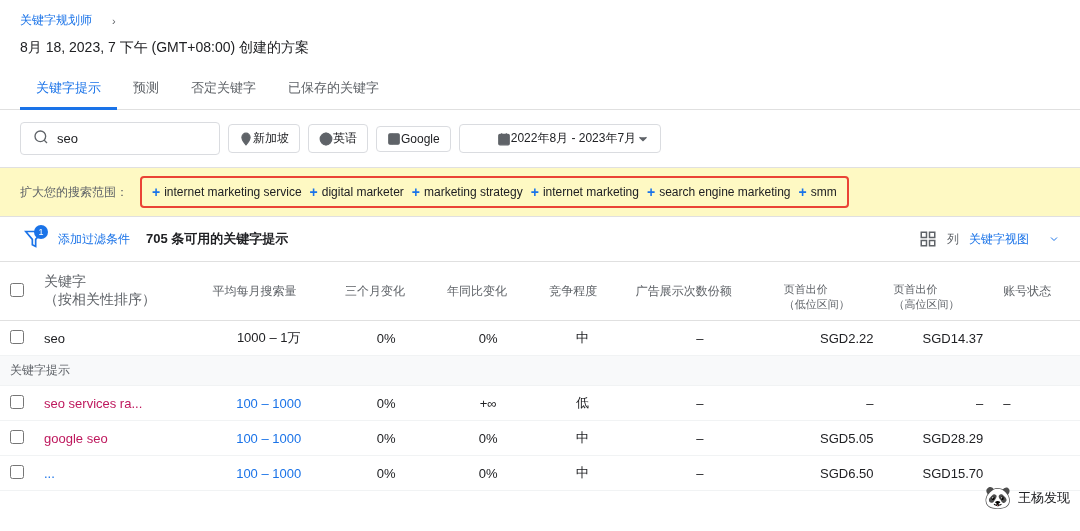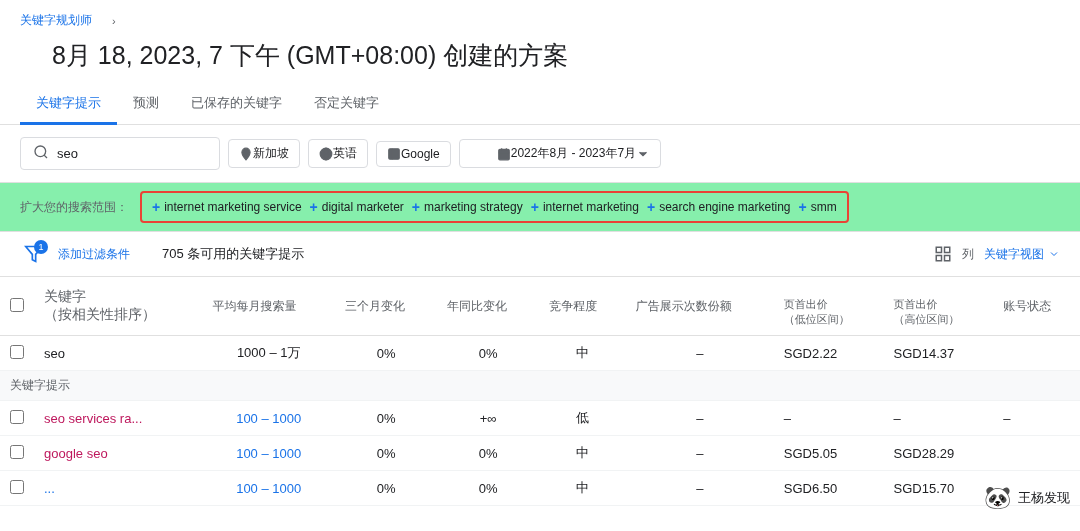--- a/index.html
+++ b/index.html
@@ -24,24 +24,23 @@
       text-decoration: none;
       cursor: pointer;
     }
     .breadcrumb-sep {
       color: #5f6368;
       font-size: 11px;
     }
 
     .page-title {
       padding: 6px 20px 12px;
-      font-size: 25px;
+      font-size: 14px;
       font-weight: 400;
       color: #202124;
-      margin-left: 32px;
     }
 
     .tabs-row {
       display: flex;
       padding: 0 20px;
       border-bottom: 1px solid #e0e0e0;
       gap: 0;
     }
     .tab {
       padding: 10px 16px;
@@ -108,21 +107,21 @@
       border: 1px solid #dadce0;
       background: #fff;
       padding-left: 37px;
     }
 
     .expand-row {
       display: flex;
       align-items: center;
       padding: 8px 20px;
       gap: 8px;
-      background: #86efac;
+      background: #fef9c3;
       border-bottom: 1px solid #e0e0e0;
     }
     .expand-label {
       font-size: 12px;
       color: #5f6368;
       white-space: nowrap;
       margin-right: 4px;
     }
     .keyword-suggestion-chips {
       display: flex;
@@ -195,37 +194,38 @@
     }
     .add-filter-btn {
       color: #1a73e8;
       font-size: 12px;
       cursor: pointer;
       font-weight: 500;
     }
     .result-count {
       font-size: 13px;
       color: #202124;
-      margin-left: 22px;
+      margin-left: 6px;
+      font-weight: bold;
     }
     .right-controls {
       margin-left: auto;
       display: flex;
       align-items: center;
       gap: 10px;
     }
     .view-toggle {
       display: flex;
       align-items: center;
       gap: 4px;
     }
     .keyword-view-btn {
       display: flex;
       align-items: center;
-      gap: 4px;
+      gap: 19px;
       font-size: 12px;
       color: #1a73e8;
       cursor: pointer;
     }
 
     .data-table {
       width: 100%;
       border-collapse: collapse;
     }
     .data-table thead tr {
@@ -261,20 +261,21 @@
     }
     .keyword-link {
       color: #be185d;
       text-decoration: none;
       cursor: pointer;
     }
     .text-center {
       text-align: center;
     }
     .text-right {
+      text-align: right;
     }
     input[type="checkbox"] {
       width: 14px;
       height: 14px;
       cursor: pointer;
     }
 
     .watermark {
       position: fixed;
       bottom: 20px;
@@ -295,22 +296,22 @@
 <div class="top-breadcrumb">
   <a class="breadcrumb-link">关键字规划师</a>
   <span class="breadcrumb-sep">›</span>
 </div>
 
 <div class="page-title">8月 18, 2023, 7 下午 (GMT+08:00) 创建的方案</div>
 
 <div class="tabs-row">
   <div class="tab active">关键字提示</div>
   <div class="tab">预测</div>
+  <div class="tab">否定关键字</div>
   <div class="tab">已保存的关键字</div>
-  <div class="tab">否定关键字</div>
 </div>
 
 <div class="search-filter-row">
   <div class="search-box">
     <span class="search-icon-svg">
       <svg width="16" height="16" viewBox="0 0 24 24" fill="none" stroke="#5f6368" stroke-width="2">
         <circle cx="11" cy="11" r="8"></circle>
           <line x1="21" y1="21" x2="16.65" y2="16.65"></line>
       </svg>
     </span>

